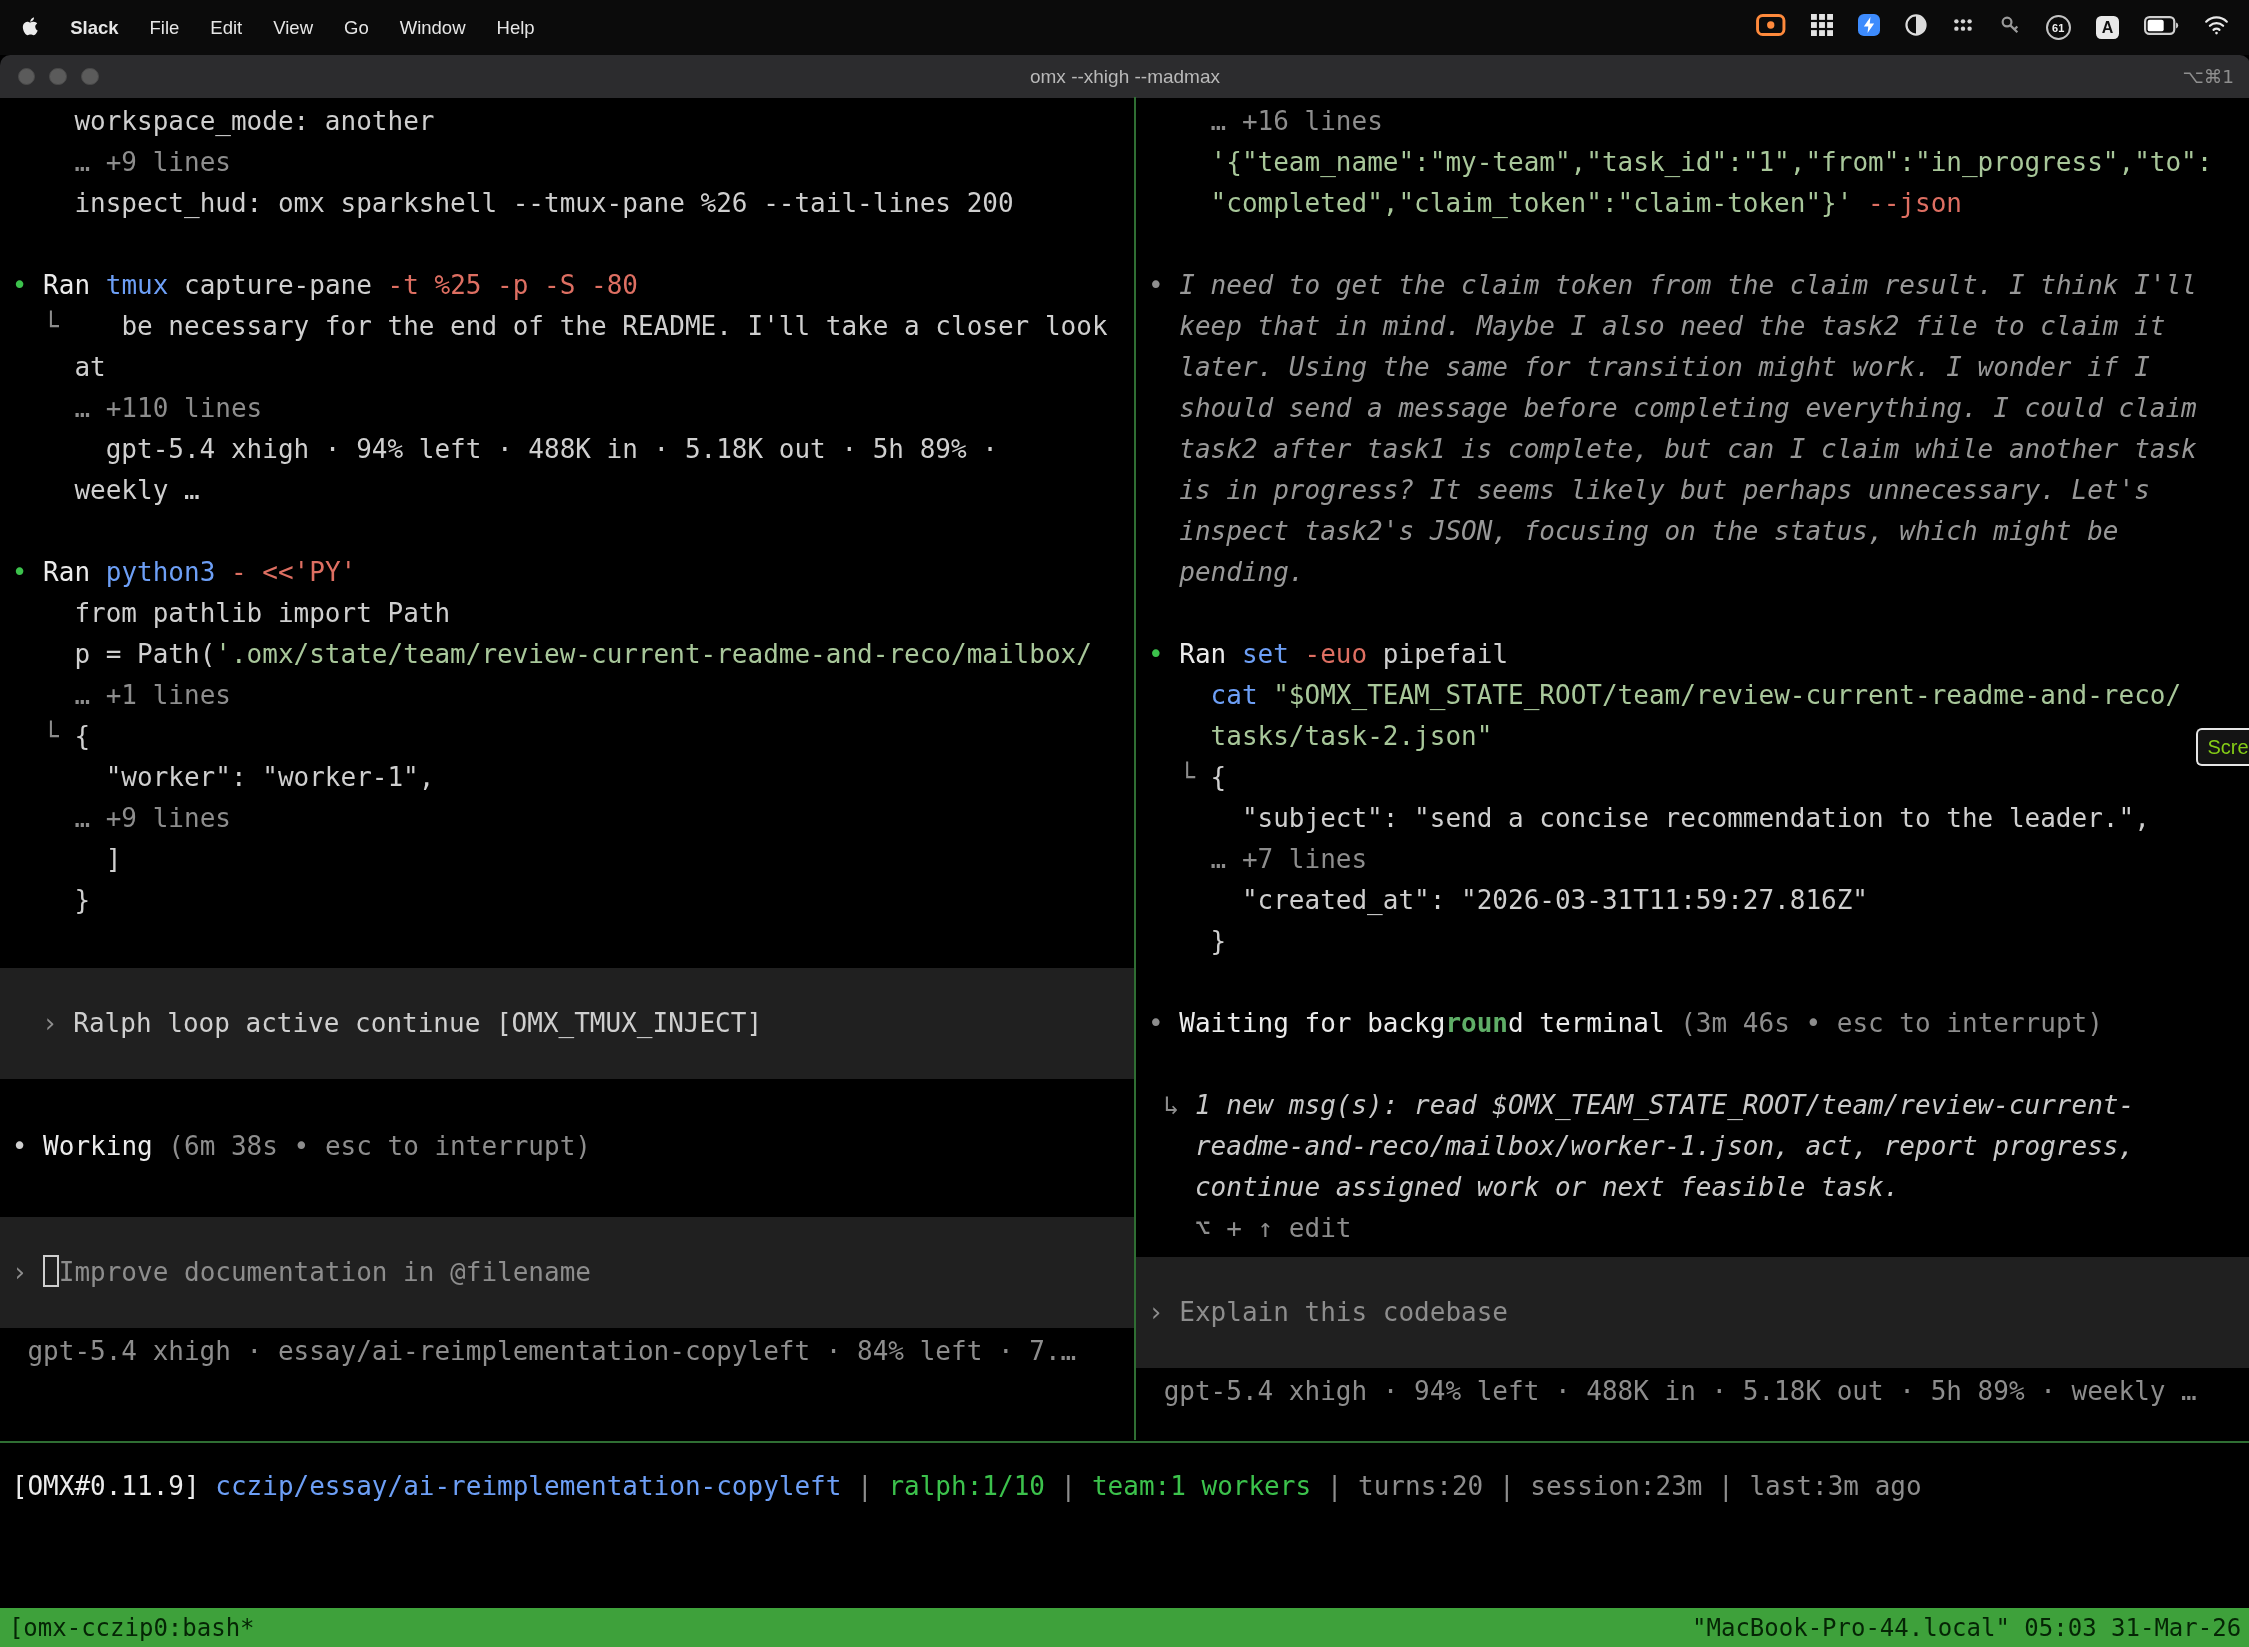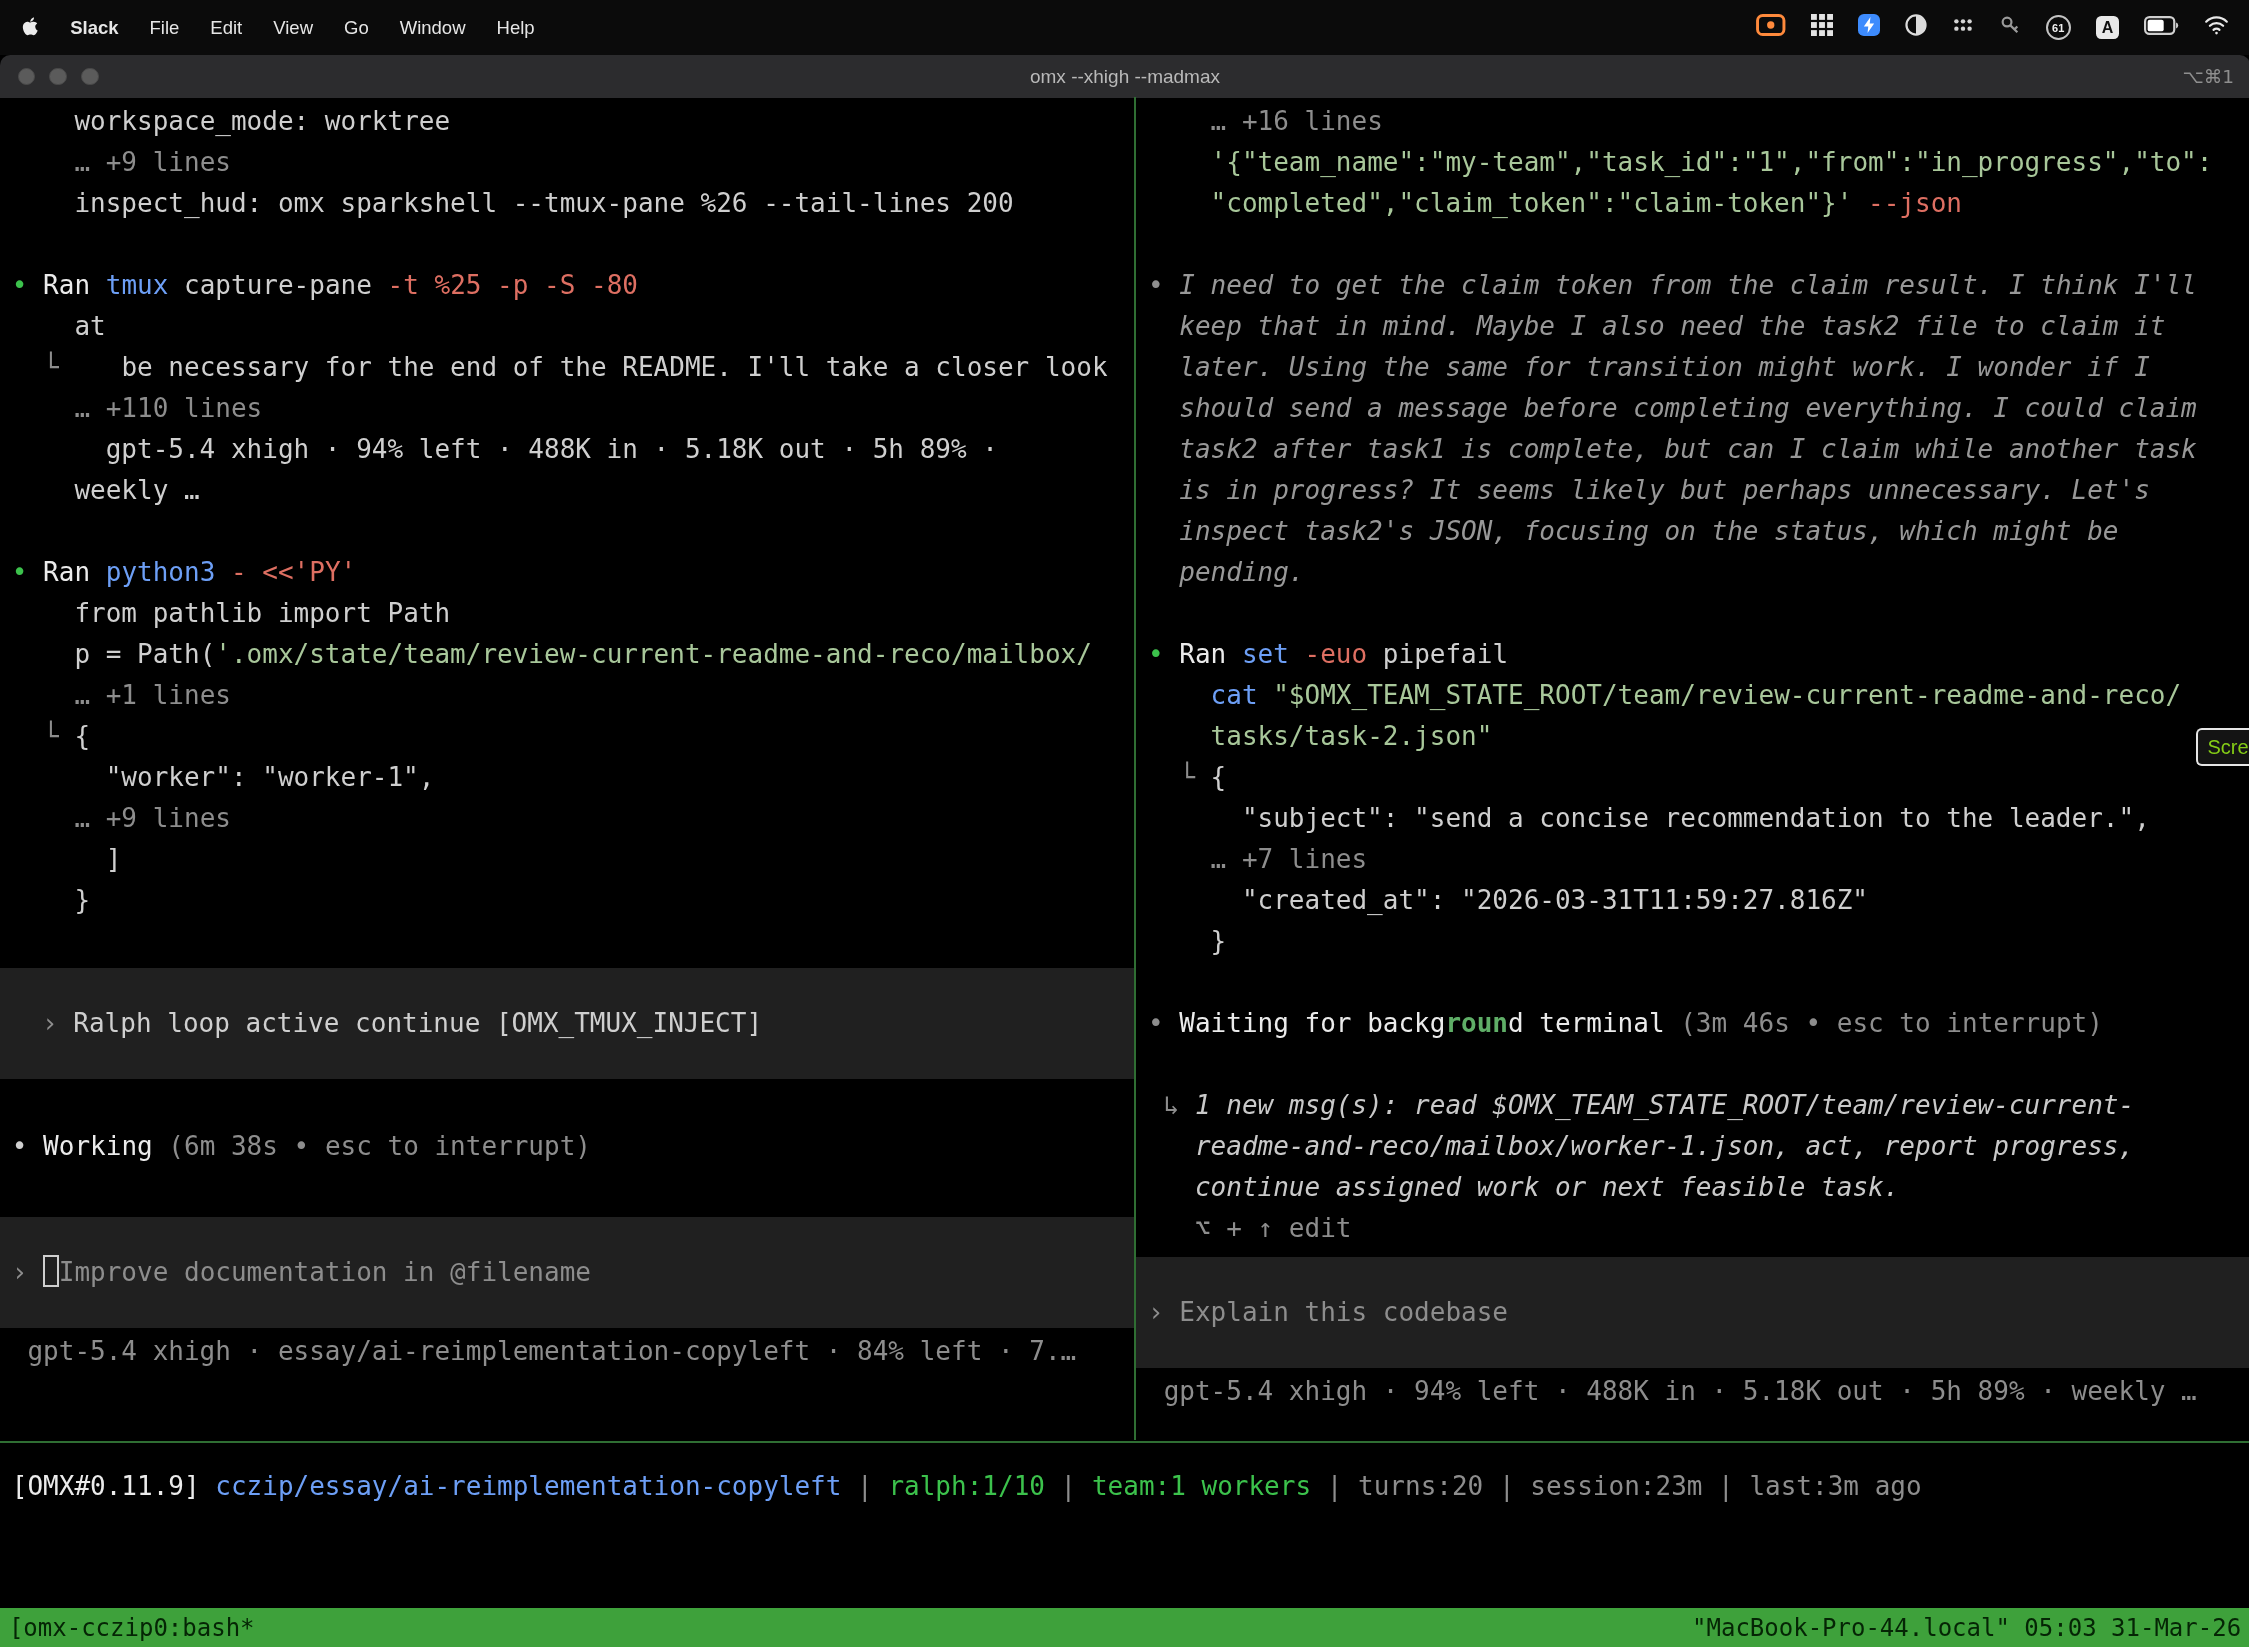--- a/index.html
+++ b/index.html
@@ -165,27 +165,27 @@
       <div class="light"></div>
       <div class="light"></div>
     </div>
     <div class="title">omx --xhigh --madmax</div>
     <div class="win-shortcut">⌥⌘1</div>
   </div>
 
   <div class="term">
     <div class="pane pane-left" id="pane-left">
         <div class="block">
-          <div class="tline" style="padding-left: 4ch;"><span class="seg fg">workspace_mode: worktree</span></div>
+          <div class="tline" style="padding-left: 4ch;"><span class="seg fg">workspace_mode: another</span></div>
           <div class="tline" style="padding-left: 4ch;"><span class="seg dim">… +9 lines</span></div>
           <div class="tline" style="padding-left: 4ch;"><span class="seg fg">inspect_hud: omx sparkshell --tmux-pane %26 --tail-lines 200</span></div>
           <div class="tline">&nbsp;</div>
           <div class="tline"><span class="seg grn">• </span><span class="seg b">Ran </span><span class="seg blue">tmux </span><span class="seg fg">capture-pane </span><span class="seg red">-t %25 -p -S -80</span></div>
+          <div class="tline" style="padding-left: 2ch;"><span class="seg dim">└    </span><span class="seg fg">be necessary for the end of the README. I'll take a closer look</span></div>
           <div class="tline" style="padding-left: 4ch;"><span class="seg fg">at</span></div>
-          <div class="tline" style="padding-left: 2ch;"><span class="seg dim">└    </span><span class="seg fg">be necessary for the end of the README. I'll take a closer look</span></div>
           <div class="tline" style="padding-left: 4ch;"><span class="seg dim">… +110 lines</span></div>
           <div class="tline" style="padding-left: 6ch;"><span class="seg fg">gpt-5.4 xhigh · 94% left · 488K in · 5.18K out · 5h 89% ·</span></div>
           <div class="tline" style="padding-left: 4ch;"><span class="seg fg">weekly …</span></div>
           <div class="tline">&nbsp;</div>
           <div class="tline"><span class="seg grn">• </span><span class="seg b">Ran </span><span class="seg blue">python3 </span><span class="seg red">- &lt;&lt;'PY'</span></div>
           <div class="tline" style="padding-left: 4ch;"><span class="seg fg">from pathlib import Path</span></div>
           <div class="tline" style="padding-left: 4ch;"><span class="seg fg">p = Path(</span><span class="seg grnstr">'.omx/state/team/review-current-readme-and-reco/mailbox/</span></div>
           <div class="tline" style="padding-left: 4ch;"><span class="seg dim">… +1 lines</span></div>
           <div class="tline" style="padding-left: 2ch;"><span class="seg dim">└ </span><span class="seg fg">{</span></div>
           <div class="tline" style="padding-left: 6ch;"><span class="seg fg">"worker": "worker-1",</span></div>

